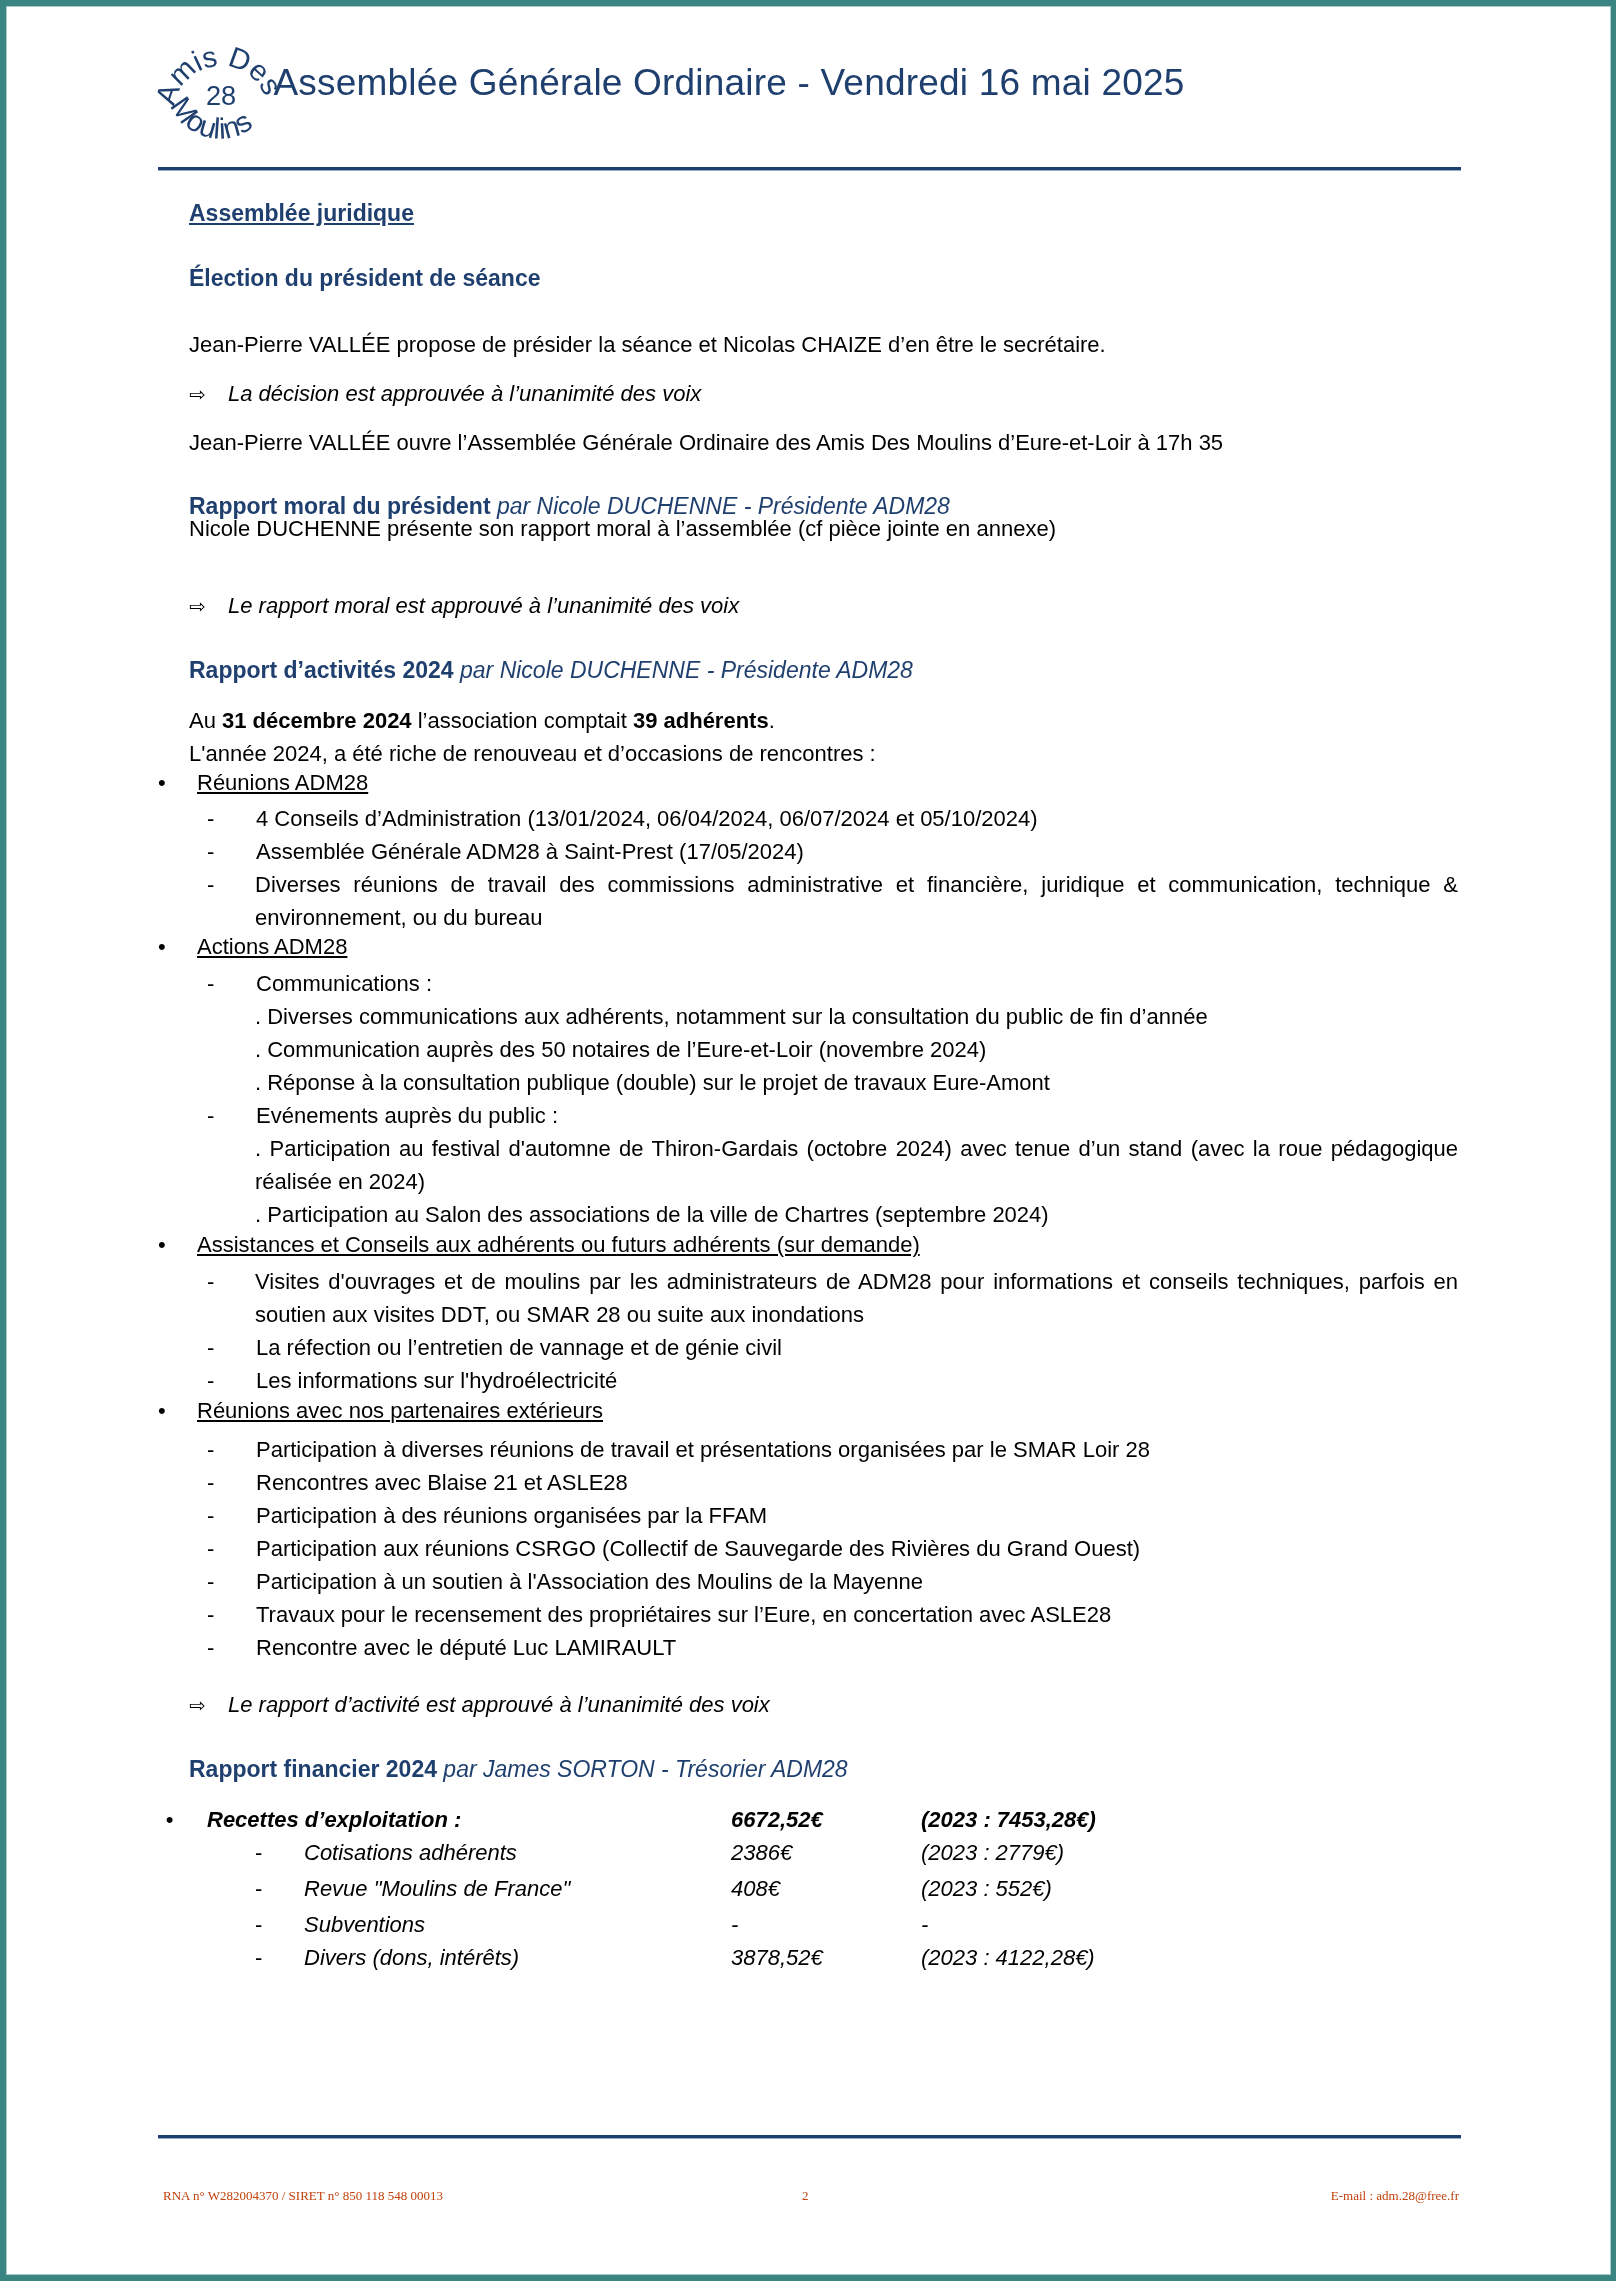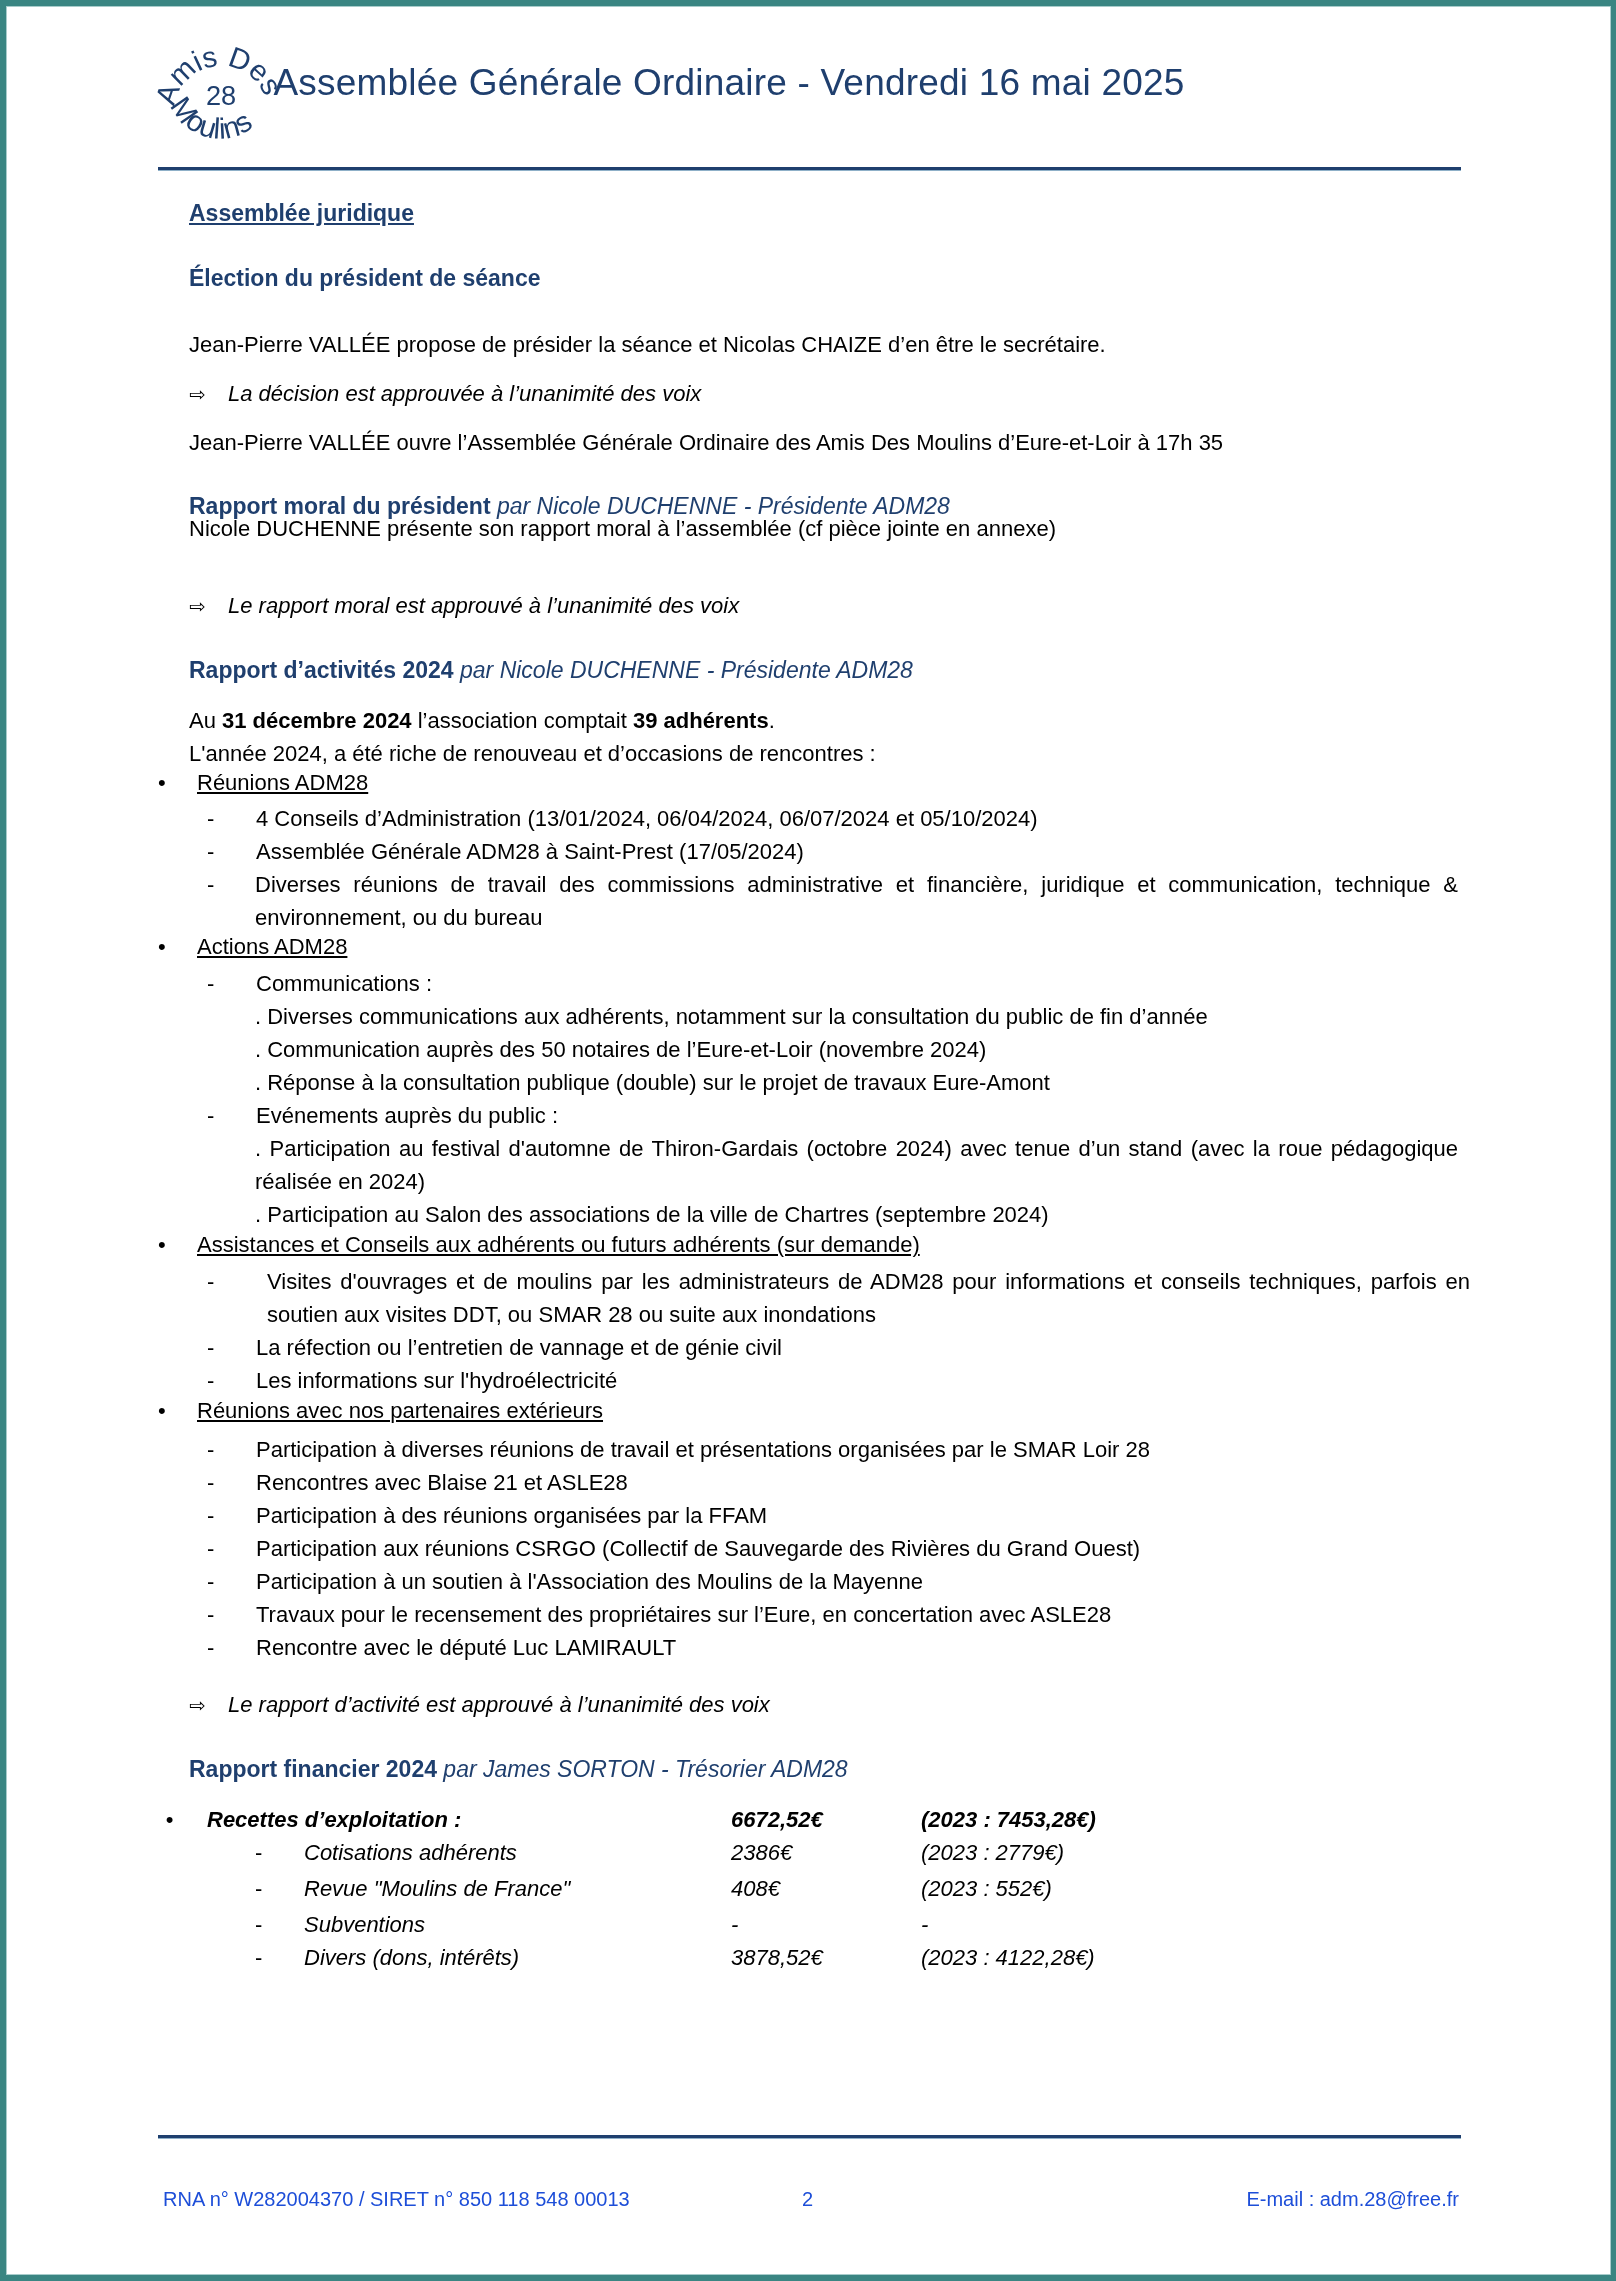--- a/index.html
+++ b/index.html
@@ -51,21 +51,21 @@
 
   
   .fin-row { position: absolute; left: 158px; width: 1300px; font-size: 22px; font-style: italic; line-height: 33px; }
   .fin-row span { position: absolute; white-space: nowrap; }
   .fin-row.main { font-weight: bold; }
 
   .footer-rule {
     position: absolute; left: 158px; top: 2135px; width: 1303px; height: 2.9px;
     background: #1f3f6e; border-bottom: 1px solid #8fb0c8;
   }
-  .footer { position: absolute; top: 2188px; font-size: 20px; color: #1d4ed8; white-space: nowrap; }
+  .footer { position: absolute; top: 2188px; font-size: 13px; color: #c2410c; white-space: nowrap; font-family: Liberation Serif, serif; }
 </style>
 </head>
 <body>
 
 <div class="page-border"></div>
 
 <div class="logo">
   <svg width="136" height="136" viewBox="0 0 140 140">
     <defs>
       <path id="arcTop" d="M 22 88 A 48 48 0 1 1 118 88"></path>
@@ -143,21 +143,21 @@
 <div class="just" style="top:1132px;">. Participation au festival d'automne de Thiron-Gardais (octobre 2024) avec tenue d’un stand (avec la roue pédagogique réalisée en 2024)</div>
 <div class="sub" style="top:1198px;">. Participation au Salon des associations de la ville de Chartres (septembre 2024)</div>
 
 <div class="bullet" style="top:1232px;">
   <span class="dot">•</span>
   <span class="lbl">Assistances et Conseils aux adhérents ou futurs adhérents (sur demande)</span>
 </div>
 <div class="dash" style="top:1265px;">
     <span class="d">-</span>
   </div>
-<div class="just" style="top:1265px;margin-left:12px;">Visites d'ouvrages et de moulins par les administrateurs de ADM28 pour informations et conseils techniques, parfois en soutien aux visites DDT, ou SMAR 28 ou suite aux inondations</div>
+<div class="just" style="top:1265px;">Visites d'ouvrages et de moulins par les administrateurs de ADM28 pour informations et conseils techniques, parfois en soutien aux visites DDT, ou SMAR 28 ou suite aux inondations</div>
 <div class="dash" style="top:1331px;">
     <span class="d">-</span>
     <span class="t">La réfection ou l’entretien de vannage et de génie civil</span>
   </div>
 <div class="dash" style="top:1364px;">
     <span class="d">-</span>
     <span class="t">Les informations sur l'hydroélectricité</span>
   </div>
 
 <div class="bullet" style="top:1398px;">

